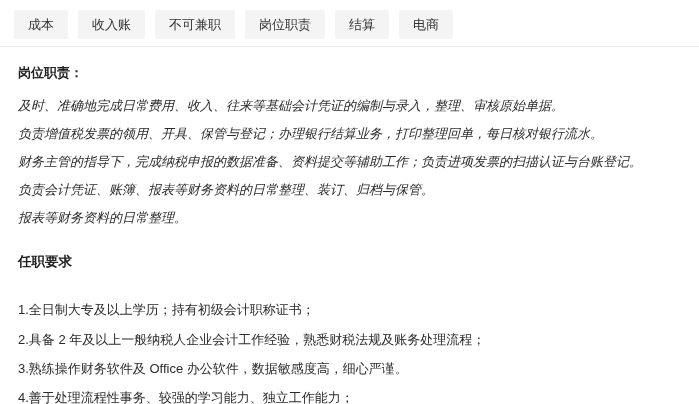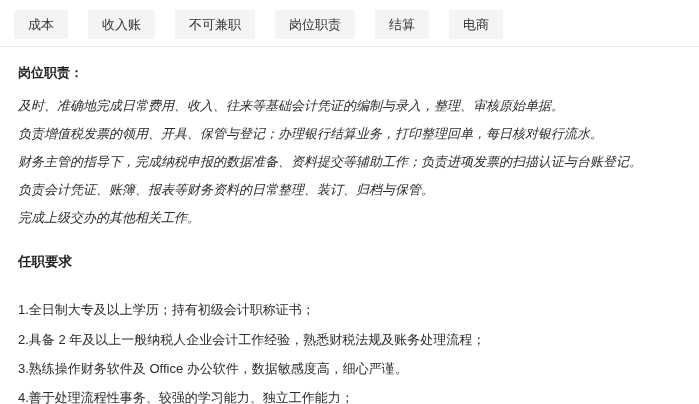--- a/index.html
+++ b/index.html
@@ -18,21 +18,21 @@
     position: relative;
     width: 699px;
     height: 404px;
     box-sizing: border-box;
   }
 
   
   .tag-row {
     display: flex;
     align-items: flex-start;
-    gap: 20px;
+    gap: 10px;
     padding: 10px 14px 0 14px;
     height: 38px;
     box-sizing: border-box;
   }
   .tag {
     background: #f4f4f4;
     color: #333333;
     font-size: 13px;
     line-height: 1;
     padding: 8px 14px;
@@ -104,21 +104,21 @@
   <div class="divider"></div>
 
   <div class="content">
 
     <p class="section-title">岗位职责：</p>
 
     <p class="para">及时、准确地完成日常费用、收入、往来等基础会计凭证的编制与录入，整理、审核原始单据。</p>
     <p class="para">负责增值税发票的领用、开具、保管与登记；办理银行结算业务，打印整理回单，每日核对银行流水。</p>
     <p class="para">财务主管的指导下，完成纳税申报的数据准备、资料提交等辅助工作；负责进项发票的扫描认证与台账登记。</p>
     <p class="para">负责会计凭证、账簿、报表等财务资料的日常整理、装订、归档与保管。</p>
-    <p class="para">完成上级交办的其他相关工作。</p>
+    <p class="para">报表等财务资料的日常整理。</p>
 
     <div class="spacer"></div>
 
     <p class="req-title">任职要求</p>
 
     <p class="req-item">1.全日制大专及以上学历；持有初级会计职称证书；</p>
     <p class="req-item">2.具备 2 年及以上一般纳税人企业会计工作经验，熟悉财税法规及账务处理流程；</p>
     <p class="req-item">3.熟练操作财务软件及 Office 办公软件，数据敏感度高，细心严谨。</p>
     <p class="req-item">4.善于处理流程性事务、较强的学习能力、独立工作能力；</p>
 

